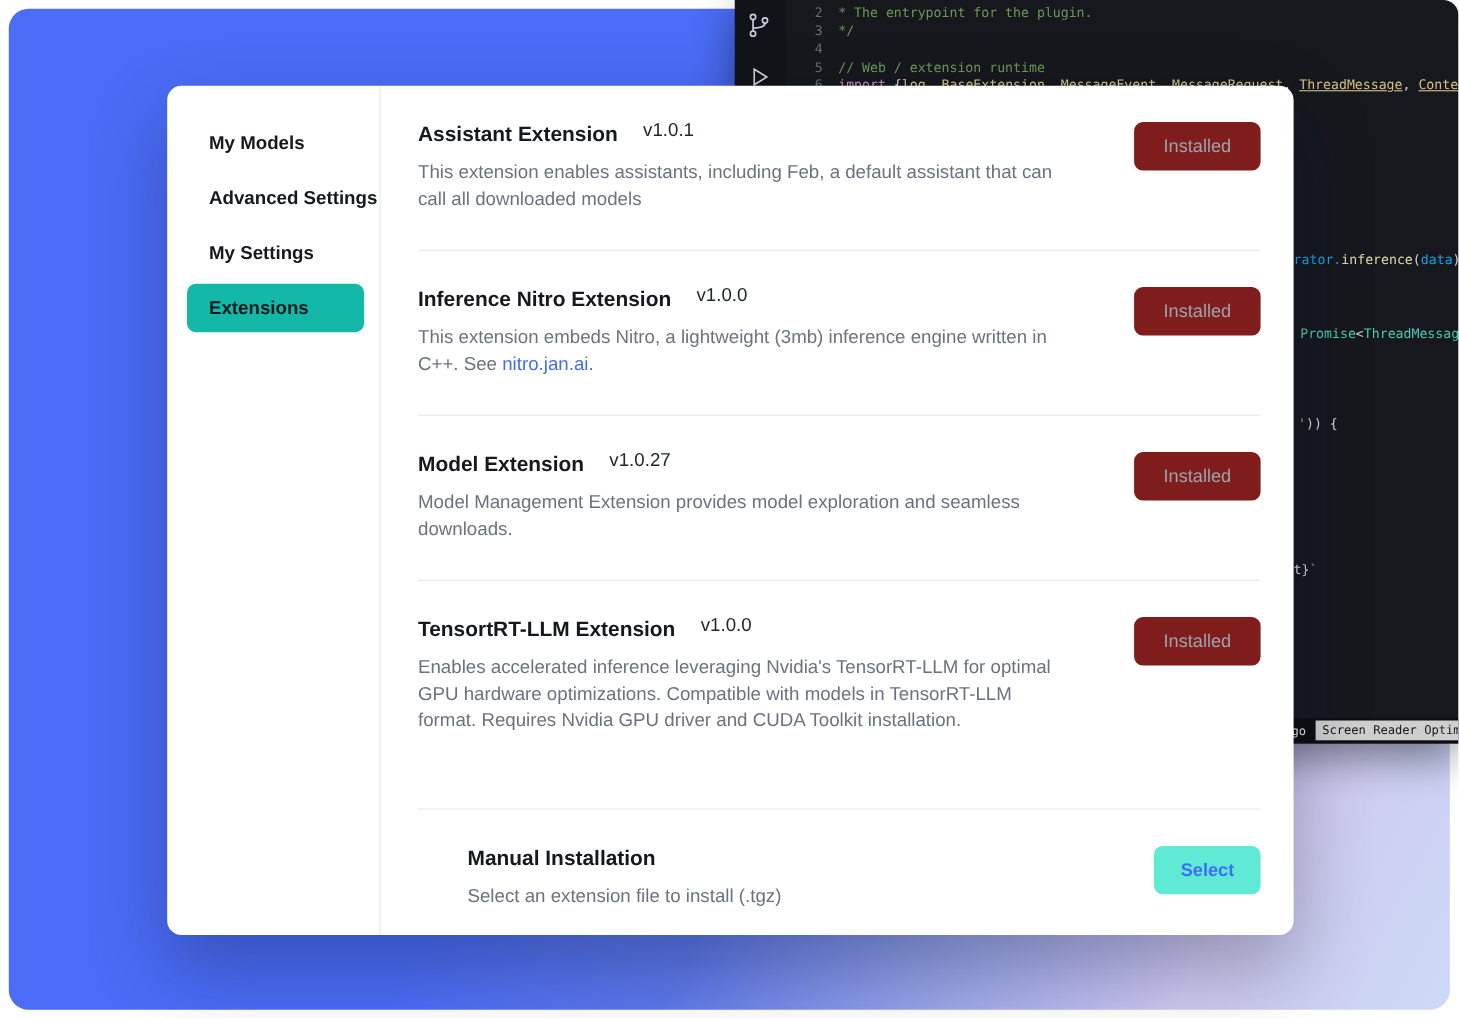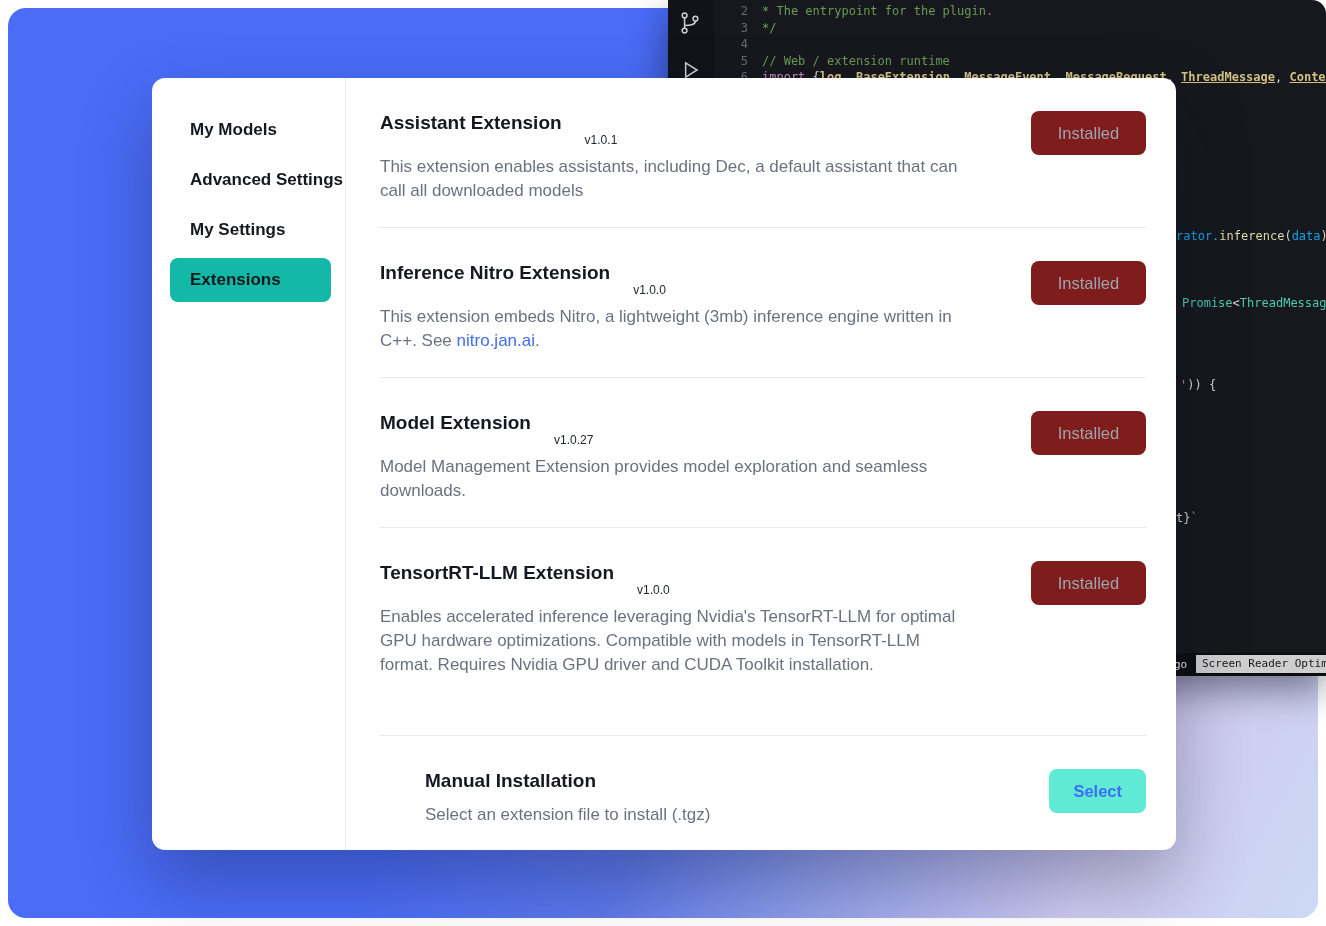--- a/index.html
+++ b/index.html
@@ -31,21 +31,21 @@
   }
   .activity-strip svg { position:absolute; left:9px; }
   .icon-branch { top:9px; }
   .icon-run { top:56px; }
   .code-lines { position:absolute; left:64px; top:3px; right:0; }
   .cl { display:flex; height:16.5px; line-height:16.5px; white-space:pre; }
   .cl .num { width:16px; text-align:right; color:#636c76; margin-right:14px; flex:none; }
   .tok { white-space:pre; }
   .tok-comment { color:#6a9955; }
   .tok-kw { color:#c586c0; }
-  .tok-ident { color:#d3c183; text-decoration:underline;font-weight:bold; }
+  .tok-ident { color:#d3c183; text-decoration:underline; }
   .tok-plain { color:#d4d4d4; }
   .tok-fn { color:#dcdcaa; }
   .tok-type { color:#4ec9b0; }
   .tok-str { color:#ce9178; }
   .tok-lightblue { color:#0ea5e9; }
   .frag { position:absolute; white-space:pre; line-height:15px; }
   .frag-1 { left:508px; top:229px; }
   .frag-2 { left:514px; top:296px; }
   .frag-3 { left:512px; top:378px; }
   .frag-4 { left:508px; top:511px; }
@@ -83,21 +83,21 @@
     display:flex; justify-content:space-between; align-items:flex-start;
     padding:31px 0 0 0; border-bottom:1px solid #e7e8ea;
   }
   .section:last-child { border-bottom:none; }
   .sec-1, .sec-2, .sec-3 { min-height:150px; }
   .sec-4 { min-height:208px; }
   .sec-5 { min-height:114px;margin-left:45px; }
   .sec-left { width:585px; }
   .sec-head { display:flex; align-items:flex-start; gap:23px; }
   .sec-head h3 { font-size:19px; font-weight:700; color:#15181e; line-height:28px; }
-  .ver { font-size:12px; color:#22262d;margin-top:24px; }
+  .ver { font-size:17px; color:#22262d; }
   .desc {
     margin-top:8px; font-size:17px; line-height:24px; color:#6a7280;
   }
   .desc a { color:#3f6df4; text-decoration:none; cursor:pointer; }
   .btn {
     margin-top:2px; height:44px; padding:0 24px; min-width:115px;
     border:none; border-radius:8px; background:#7f1d1d;
     font-family:"Liberation Sans", sans-serif; font-size:16.5px; font-weight:500;
     color:#9ea4ad; cursor:default;
   }
@@ -149,21 +149,21 @@
     </div>
 
     <div class="content">
 
       <article class="section sec-1">
         <div class="sec-left">
           <div class="sec-head">
             <h3>Assistant Extension</h3>
             <span class="ver">v1.0.1</span>
           </div>
-          <p class="desc">This extension enables assistants, including Dec, a default assistant that can call all downloaded models</p>
+          <p class="desc">This extension enables assistants, including Feb, a default assistant that can call all downloaded models</p>
         </div>
         <button class="btn">Installed</button>
       </article>
 
       <article class="section sec-2">
         <div class="sec-left">
           <div class="sec-head">
             <h3>Inference Nitro Extension</h3>
             <span class="ver">v1.0.0</span>
           </div>

